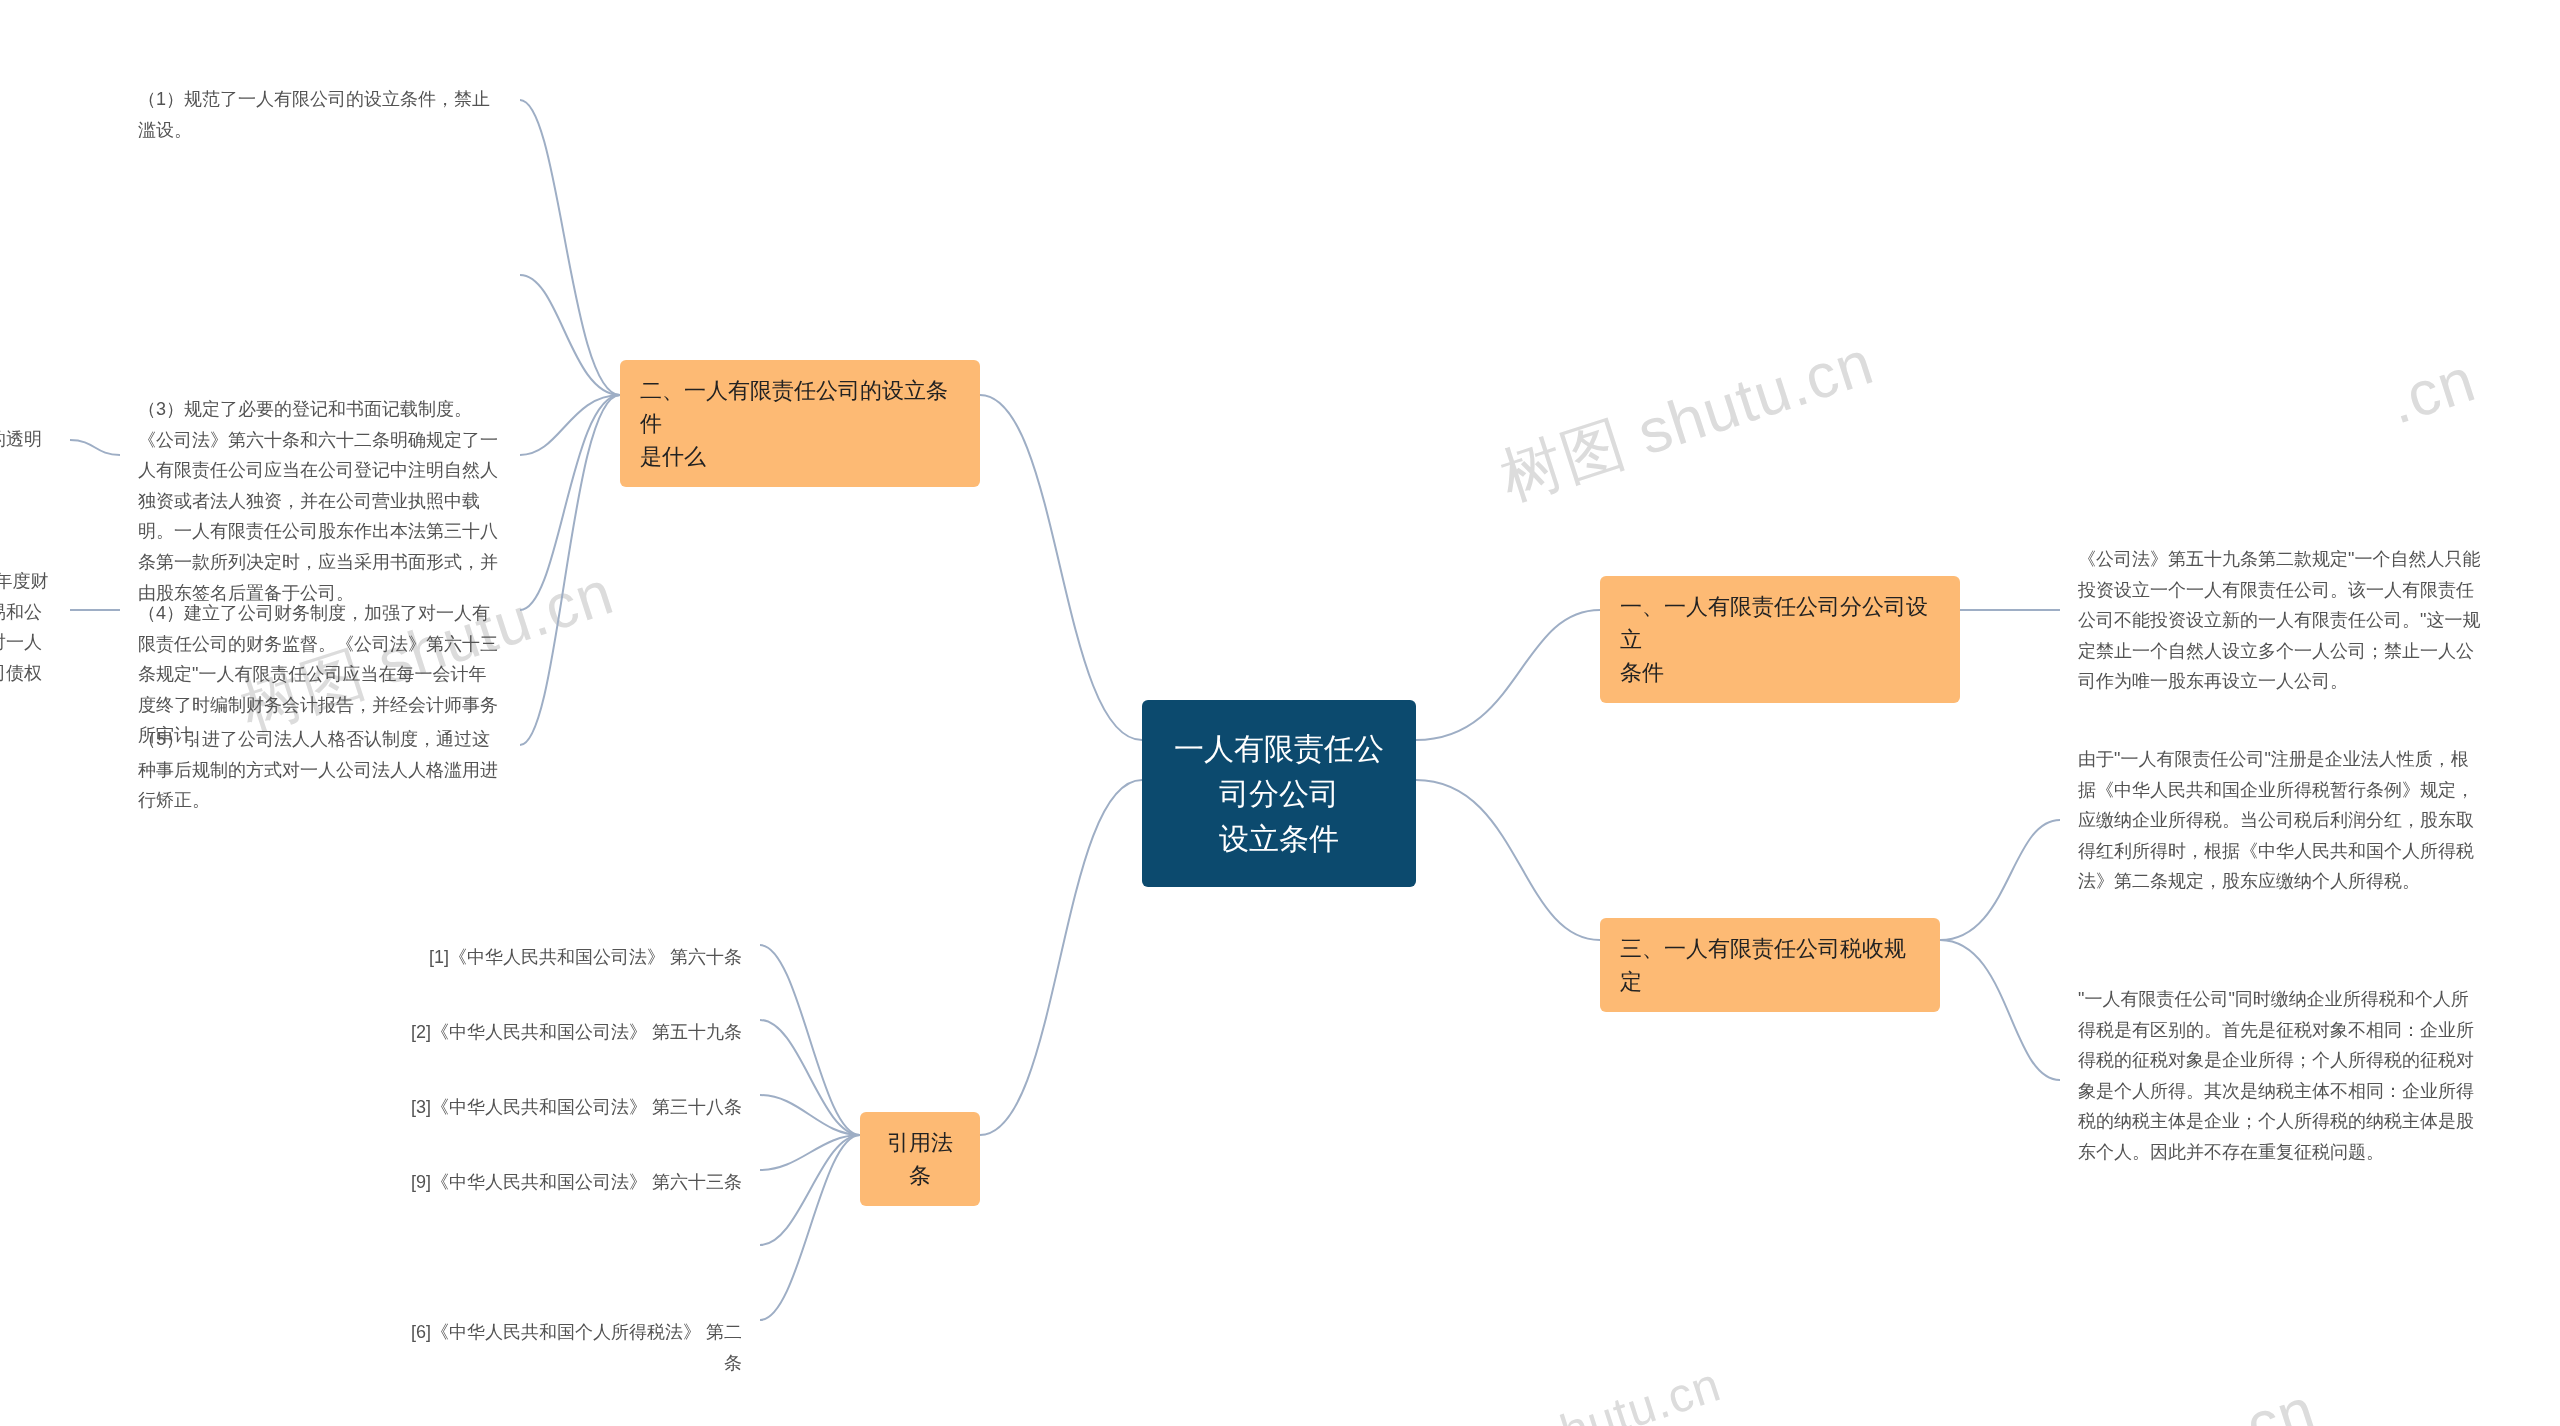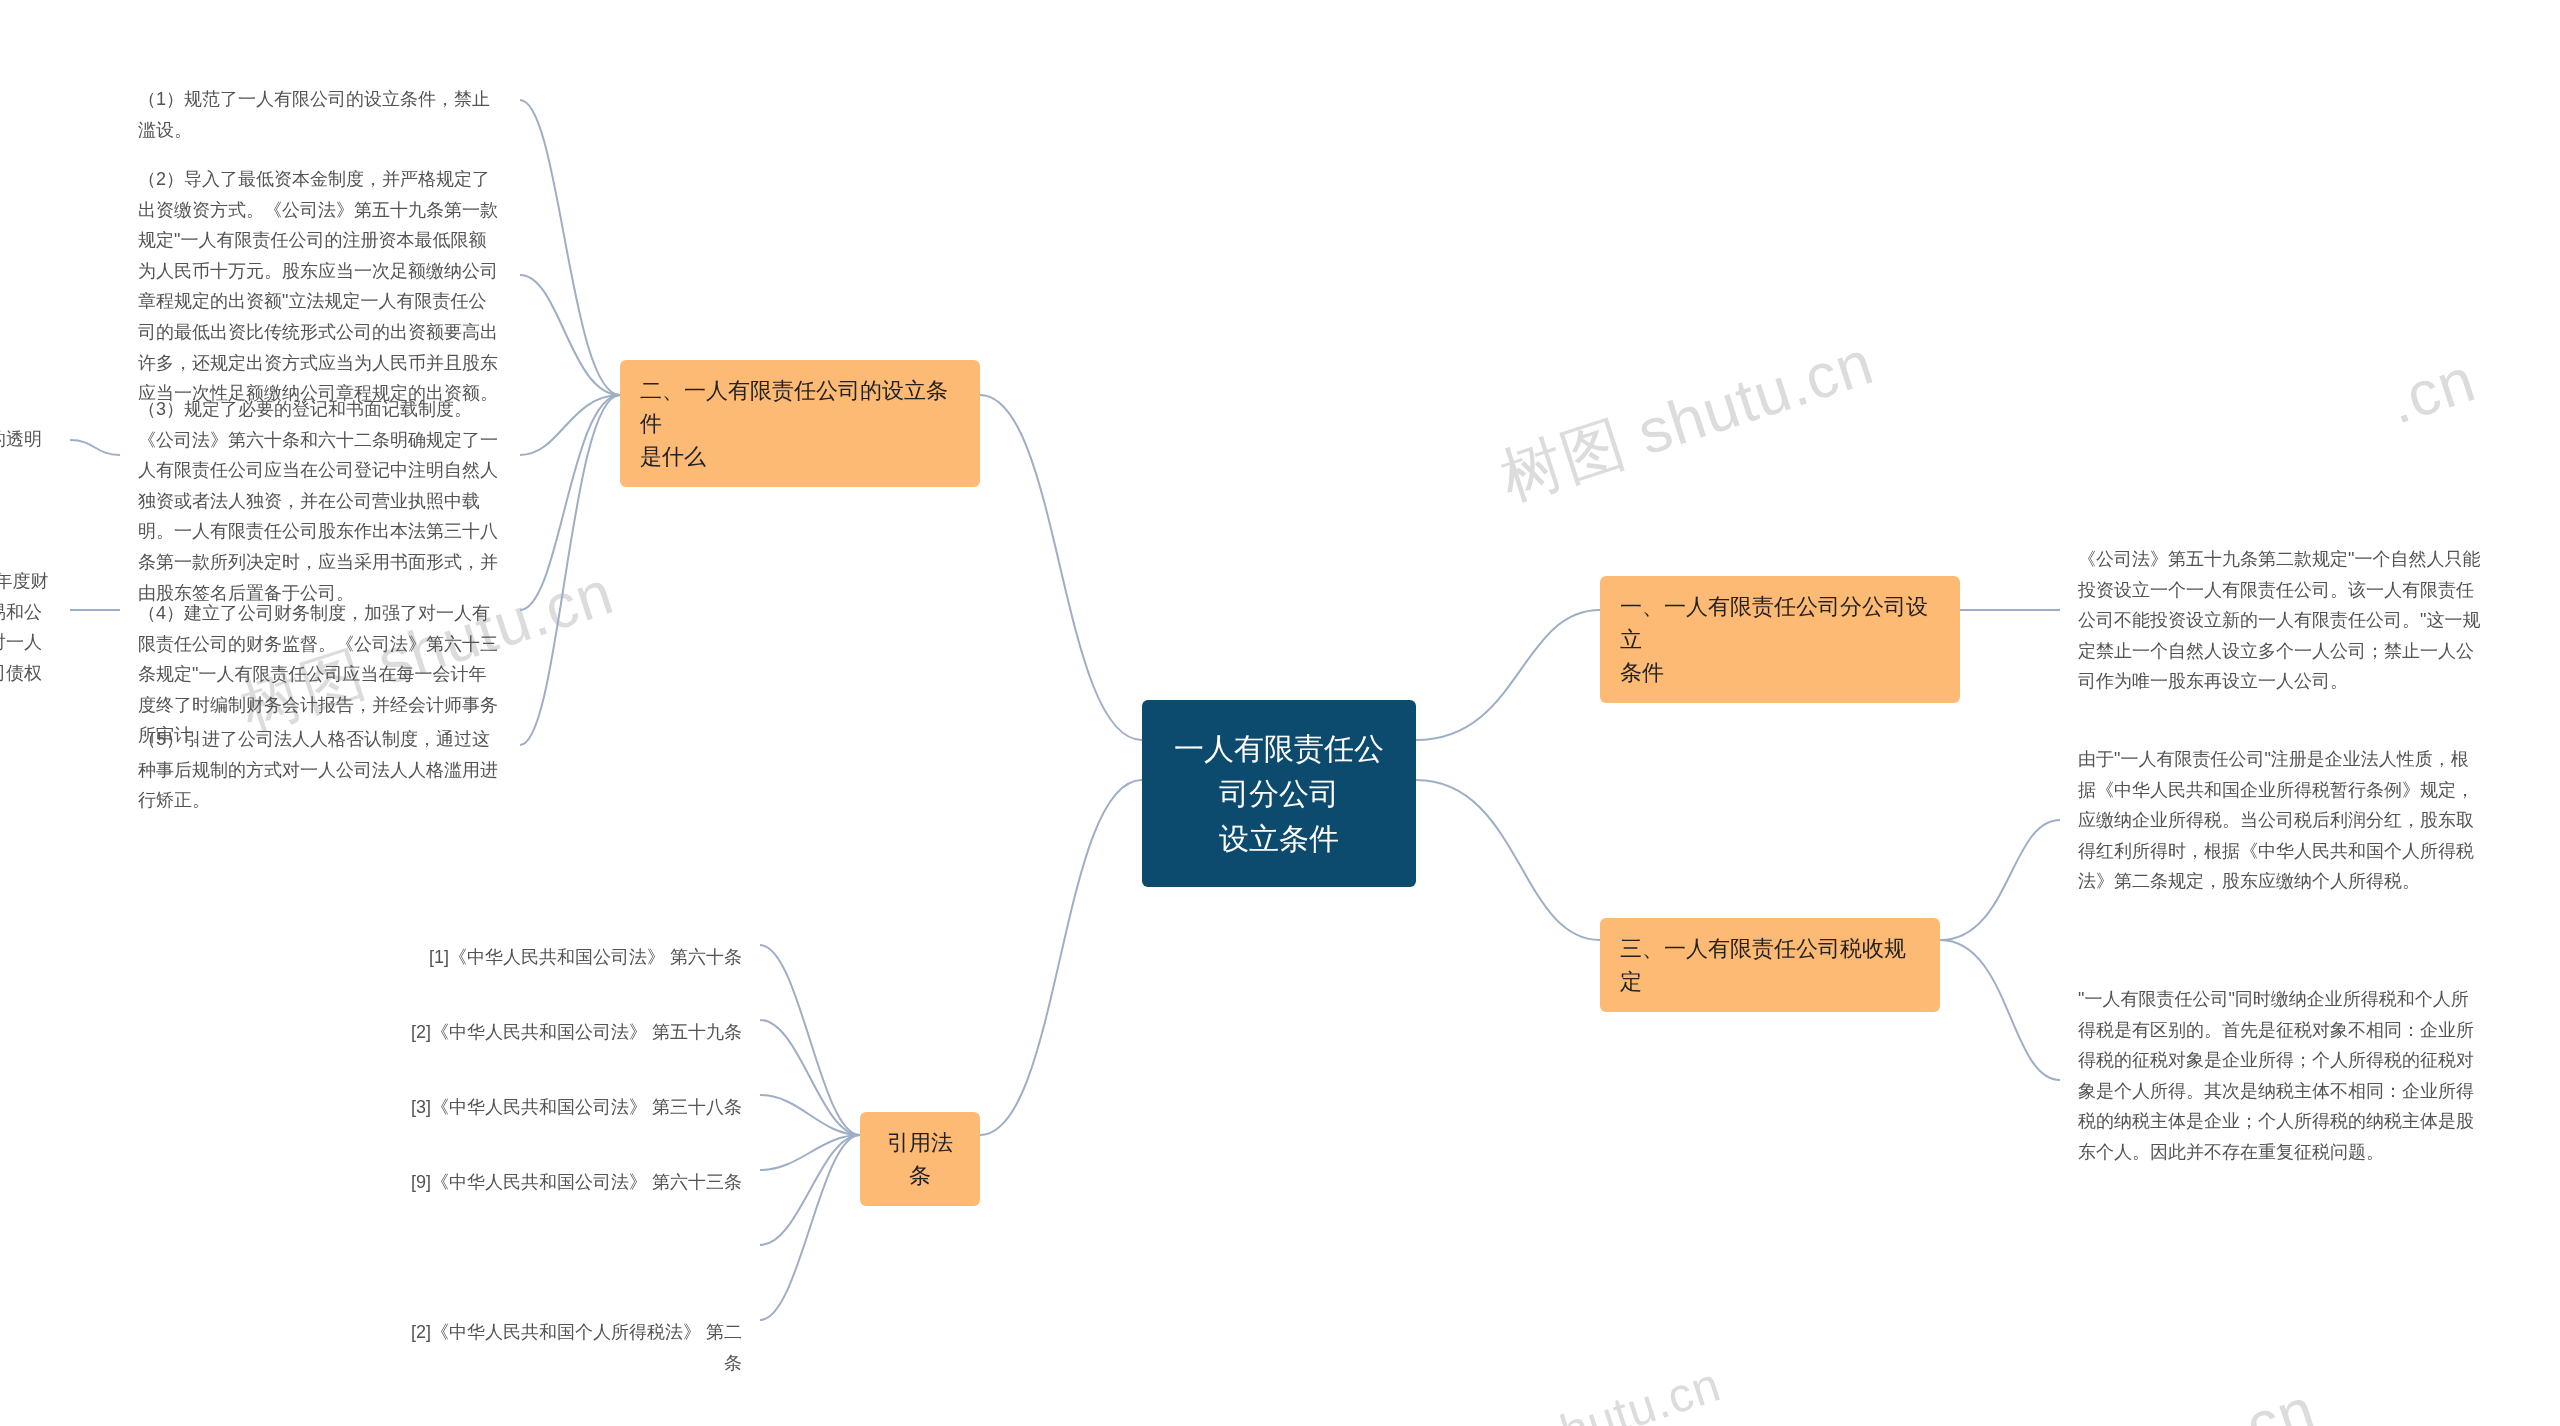--- a/index.html
+++ b/index.html
@@ -134,30 +134,29 @@
   </div>
   <div class="node leaf leaf-wide leaf-right" style="left:2060px; top:730px;">由于"一人有限责任公司"注册是企业法人性质，根据《中华人民共和国企业所得税暂行条例》规定，应缴纳企业所得税。当公司税后利润分红，股东取得红利所得时，根据《中华人民共和国个人所得税法》第二条规定，股东应缴纳个人所得税。</div>
   <div class="node leaf leaf-wide leaf-right" style="left:2060px; top:970px;">"一人有限责任公司"同时缴纳企业所得税和个人所得税是有区别的。首先是征税对象不相同：企业所得税的征税对象是企业所得；个人所得税的征税对象是个人所得。其次是纳税主体不相同：企业所得税的纳税主体是企业；个人所得税的纳税主体是股东个人。因此并不存在重复征税问题。</div>
 
   <div class="node topic" style="left:620px; top:360px; width:360px;">
     <span style="white-space:pre-line;">二、一人有限责任公司的设立条件
 是什么</span>
   </div>
 
   <div class="node leaf leaf-left" style="left:120px; top:70px; width:400px;">（1）规范了一人有限公司的设立条件，禁止滥设。</div>
-  <div class="node leaf leaf-left" style="left:120px; top:150px; width:400px;">（2）导入了最低资本金制度，并严格规定了出资缴资方式。《公司法》第五十九条第一款规定"一人有限责任公司的注册资本最低限额为人民币十万元。股东应当一次足额缴纳公司章程规定的出资额"立法规定一人有限责任公司的最低出资比传统形式公司的出资额要高出许多，还规定出资方式应当为人民币并且股东应当一次性足额缴纳公司章程规定的出资额。</div>
   <div class="node leaf leaf-left" style="left:120px; top:380px; width:400px;">（3）规定了必要的登记和书面记载制度。《公司法》第六十条和六十二条明确规定了一人有限责任公司应当在公司登记中注明自然人独资或者法人独资，并在公司营业执照中载明。一人有限责任公司股东作出本法第三十八条第一款所列决定时，应当采用书面形式，并由股东签名后置备于公司。</div>
   <div class="node leaf leaf-left" style="left:-300px; top:410px; width:370px;">这一规定提高了一人有限责任公司的透明度，有利于债权人对其进行监督。</div>
   <div class="node leaf leaf-left" style="left:120px; top:584px; width:400px;">（4）建立了公司财务制度，加强了对一人有限责任公司的财务监督。《公司法》第六十三条规定"一人有限责任公司应当在每一会计年度终了时编制财务会计报告，并经会计师事务所审计。</div>
   <div class="node leaf leaf-left" style="left:-300px; top:552px; width:370px;">"这一规定可以及时了解一人公司的年度财务状况，防止一人公司进行自我交易和公司财产和股东财产的混同，加强了对一人公司财物的监督，能更好的保护公司债权人的利益。</div>
   <div class="node leaf leaf-left" style="left:120px; top:710px; width:400px;">（5）引进了公司法人人格否认制度，通过这种事后规制的方式对一人公司法人人格滥用进行矫正。</div>
 
   <div class="node topic" style="left:860px; top:1112px; width:120px; text-align:center;">
     <span>引用法条</span>
   </div>
 
   <div class="node leaf leaf-left" style="left:390px; top:928px; width:370px; text-align:right;">[1]《中华人民共和国公司法》 第六十条</div>
   <div class="node leaf leaf-left" style="left:390px; top:1003px; width:370px; text-align:right;">[2]《中华人民共和国公司法》 第五十九条</div>
   <div class="node leaf leaf-left" style="left:390px; top:1078px; width:370px; text-align:right;">[3]《中华人民共和国公司法》 第三十八条</div>
   <div class="node leaf leaf-left" style="left:390px; top:1153px; width:370px; text-align:right;">[9]《中华人民共和国公司法》 第六十三条</div>
-  <div class="node leaf leaf-left" style="left:390px; top:1303px; width:370px; text-align:right;">[2]《中华人民共和国个人所得税法》 第二条</div>
+  <div class="node leaf leaf-left" style="left:390px; top:1303px; width:370px; text-align:right;">[6]《中华人民共和国个人所得税法》 第二条</div>
 
 </div>
 
 </body></html>

